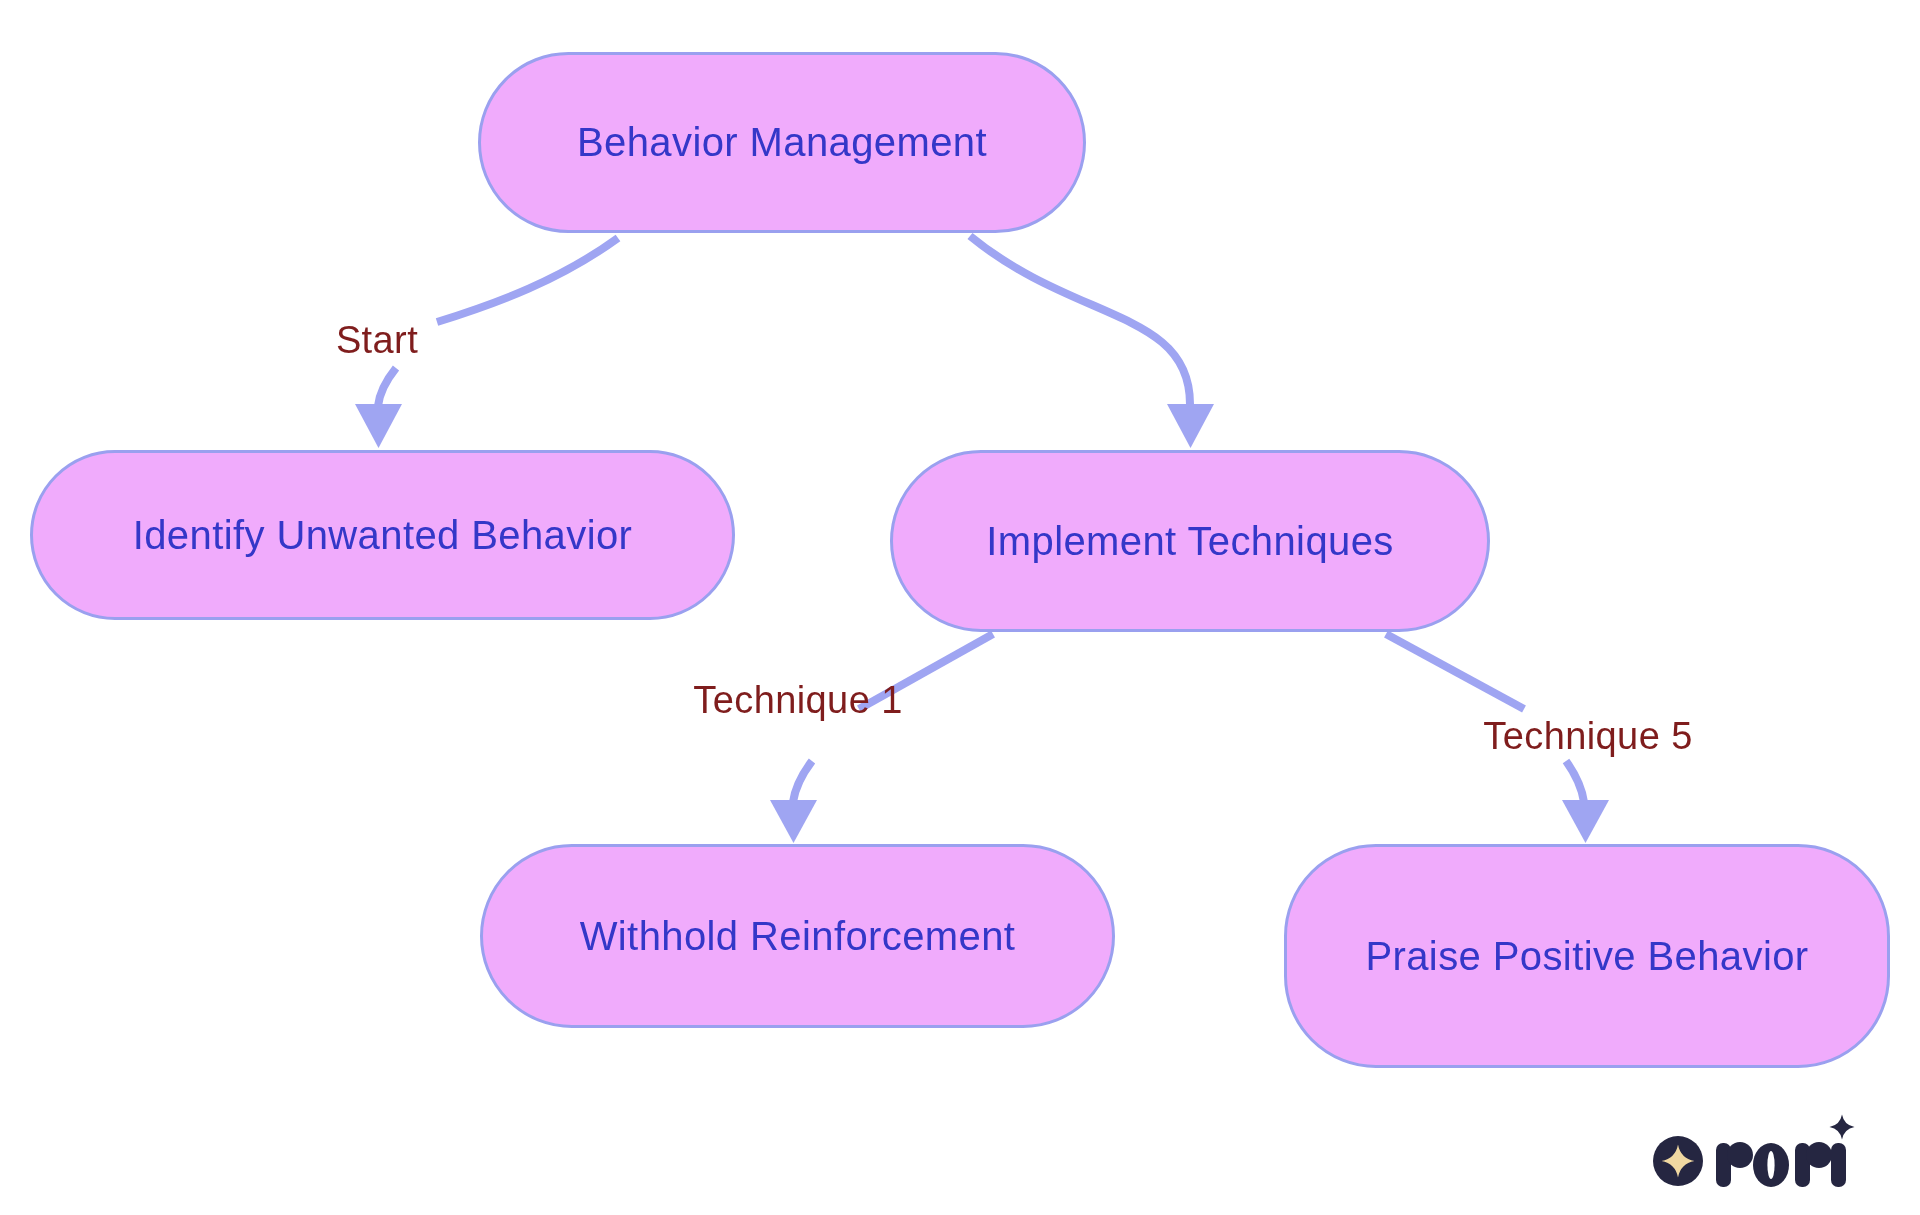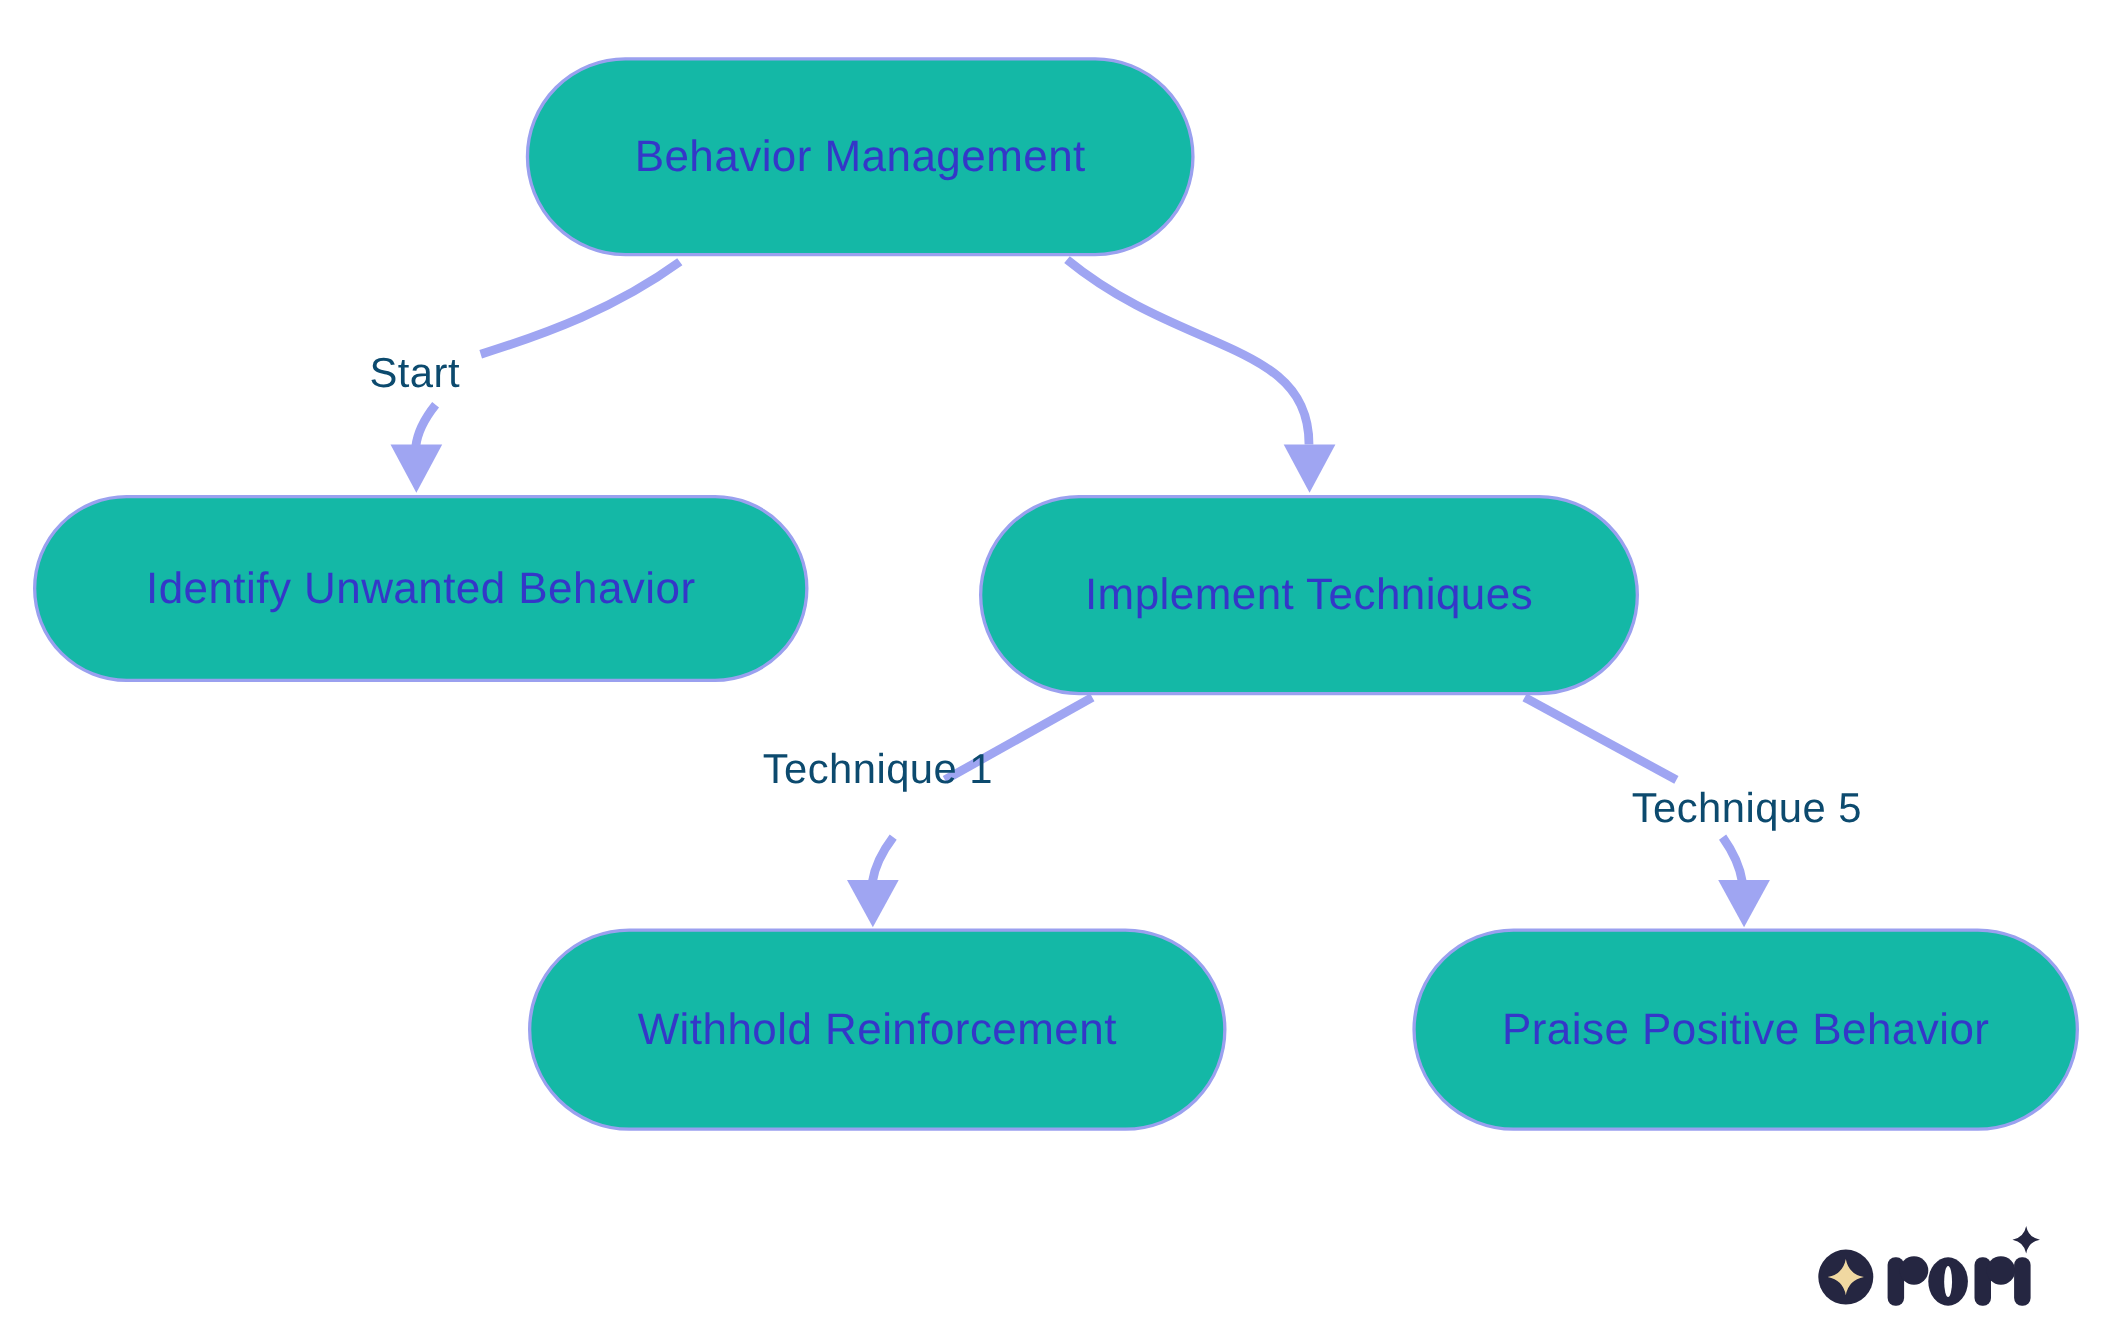--- a/index.html
+++ b/index.html
@@ -4,34 +4,34 @@
 <style>
   html,body{margin:0;padding:0;}
   body{
     width:1920px;height:1215px;position:relative;overflow:hidden;
     background:#ffffff;
     font-family:"Liberation Sans", sans-serif;
   }
   .edges-layer{position:absolute;left:0;top:0;z-index:1;}
   .node{
     position:absolute;z-index:2;box-sizing:border-box;
-    background:#14b8a6;border:3px solid #9AA0EF;border-radius:92px;
+    background:#f0abfc;border:3px solid #9AA0EF;border-radius:92px;
     display:flex;align-items:center;justify-content:center;
     color:#3437C8;font-size:40px;font-weight:500;letter-spacing:.4px;
     white-space:nowrap;
   }
   #node-behavior-management{left:478px;top:52px;width:608px;height:181px;}
   #node-identify-unwanted  {left:30px; top:450px;width:705px;height:170px;}
   #node-implement-techniques{left:890px;top:450px;width:600px;height:182px;}
   #node-withhold-reinforcement{left:480px;top:844px;width:635px;height:184px;}
-  #node-praise-positive{left:1284px;top:844px;width:606px;height:184px;}
+  #node-praise-positive{left:1284px;top:844px;width:606px;height:224px;}
 
   .edge-label{
     position:absolute;z-index:3;transform:translate(-50%,-50%);
-    color:#0c4a6e;font-size:38px;font-weight:500;letter-spacing:.4px;
+    color:#7f1d1d;font-size:38px;font-weight:500;letter-spacing:.4px;
     white-space:nowrap;
   }
   #label-start{left:377px;top:340px;}
   #label-technique-1{left:798px;top:700px;}
   #label-technique-2{left:1588px;top:736px;}
 
   .logo{position:absolute;left:1645px;top:1112px;width:210px;height:80px;z-index:4;}
 </style>
 </head>
 <body>

